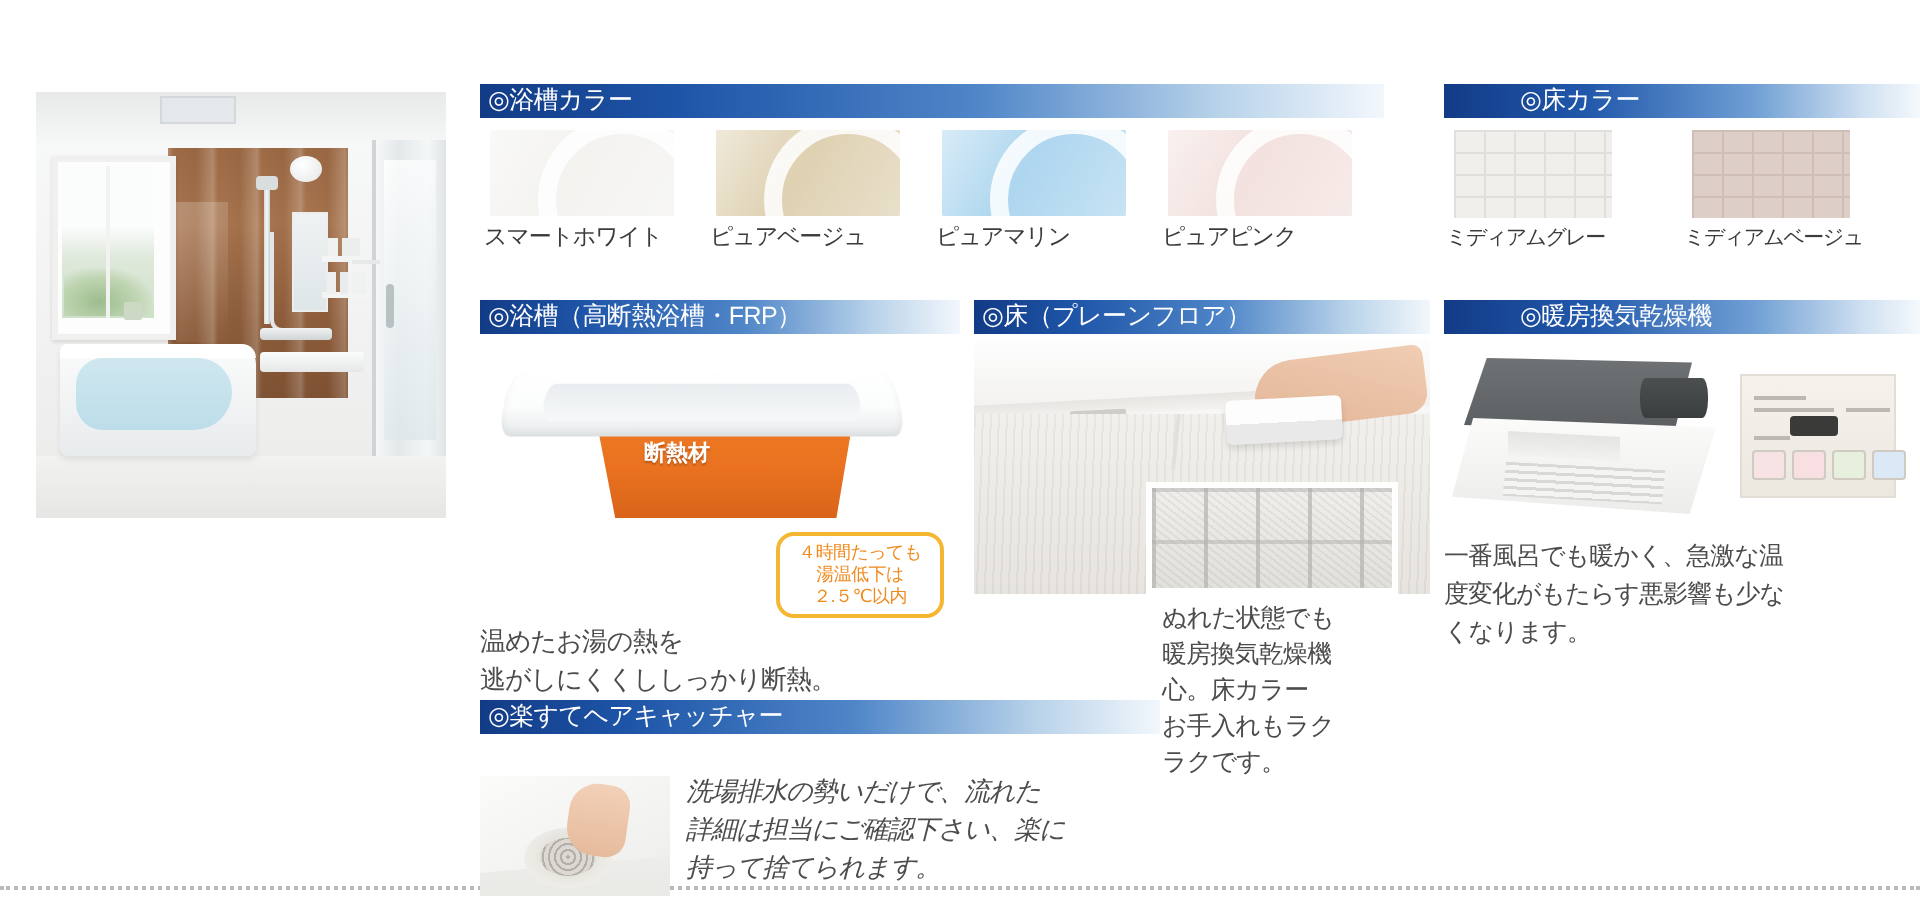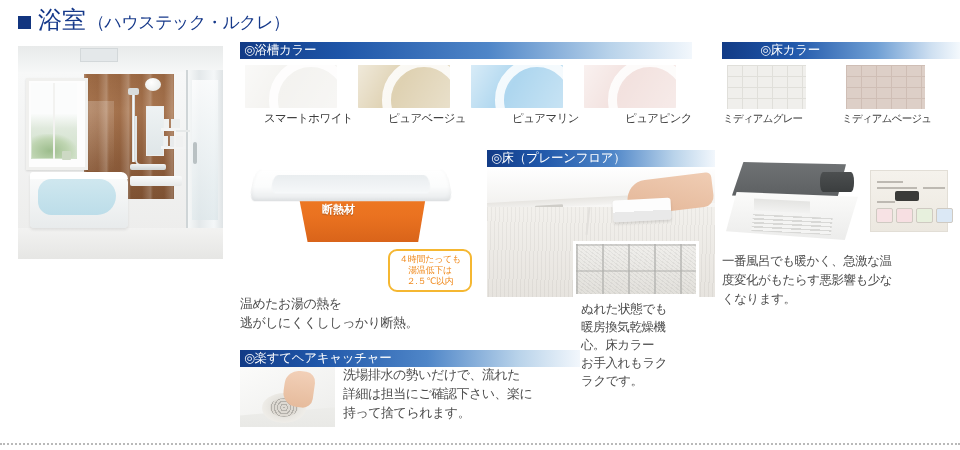--- a/index.html
+++ b/index.html
@@ -242,21 +242,21 @@
     left: 240px;
     top: 42px;
     width: 452px;
   }
   .swatch-row {
     display: flex;
     padding-top: 6px;
   }
   .swatch-cell {
     width: 113px;
-    text-align: right;
+    text-align: left;
     font-family: Liberation Serif, serif;
   }
   .swatch {
     width: 92px;
     height: 43px;
     margin-left: 5px;
     border-radius: 1px;
     position: relative;
     overflow: hidden;
   }
@@ -555,21 +555,22 @@
 
   
   .hair-panel {
     position: absolute;
     left: 240px;
     top: 350px;
     width: 340px;
   }
   .hair-body {
     display: flex;
-    margin-top: 0;
+    margin-top: 21px;
+    font-style: italic;
   }
   .hair-photo {
     position: relative;
     width: 95px; height: 60px;
     background: linear-gradient(to bottom, #f4f4f2, #e9e9e6);
     overflow: hidden;
     flex: 0 0 auto;
   }
   .hp-basin {
     position: absolute; left: -10px; top: -6px; width: 120px; height: 50px;
@@ -599,25 +600,20 @@
     letter-spacing: -0.5px;
     margin-left: 8px;
     margin-top: -2px;
   }
 </style>
 </head>
 <body>
 
 <div class="page">
 
-  <div class="title-row">
-    <span class="title-sq"></span>
-    <span class="title-main">浴室</span>
-    <span class="title-sub">（ハウステック・ルクレ）</span>
-  </div>
 
   <div class="room-photo">
     <div class="rp rp-ceiling"></div>
     <div class="rp rp-ceil-vent"></div>
     <div class="rp rp-backwall"></div>
     <div class="rp rp-wood"></div>
     <div class="rp rp-wood-shine"></div>
     <div class="rp rp-door"></div>
     <div class="rp rp-door-glass"></div>
     <div class="rp rp-door-handle"></div>
@@ -692,20 +688,21 @@
       <div class="fswatch-cell">
         <div class="fswatch" style="background: rgb(221, 207, 199);">
           <div class="grid" style="background-image: linear-gradient(to right, rgb(207, 190, 181) 0px, rgb(207, 190, 181) 1px, rgba(0, 0, 0, 0) 1px, rgba(0, 0, 0, 0) 15px), linear-gradient(rgb(207, 190, 181) 0px, rgb(207, 190, 181) 1px, rgba(0, 0, 0, 0) 1px, rgba(0, 0, 0, 0) 11px);"></div>
         </div>
         <div class="fswatch-label">ミディアムベージュ</div>
       </div>
     </div>
   </div>
 
   <div class="tub-panel">
+    <div class="bar">◎浴槽（高断熱浴槽・FRP）</div>
     <div class="tub-art">
       <div class="tub-body"></div>
       <div class="tub-rim"></div>
       <div class="tub-inner"></div>
       <div class="tub-label">断熱材</div>
       <div class="badge">
         <div class="badge-line">４時間たっても</div>
         <div class="badge-line">湯温低下は</div>
         <div class="badge-line">２.５℃以内</div>
       </div>
@@ -733,20 +730,21 @@
     <div class="floor-caption">
       <div>ぬれた状態でも</div>
       <div>暖房換気乾燥機</div>
       <div>心。床カラー</div>
       <div>お手入れもラク</div>
       <div>ラクです。</div>
     </div>
   </div>
 
   <div class="heater-panel">
+    <div class="bar short">◎暖房換気乾燥機</div>
     <div class="heater-photo">
       <div class="hv-unit">
         <div class="hv-top"></div>
         <div class="hv-duct"></div>
         <div class="hv-base"></div>
         <div class="hv-panel2"></div>
         <div class="hv-vent"></div>
       </div>
       <div class="hc-remote">
         <div class="hc-line" style="left:6px; top:10px; width:26px;"></div>

